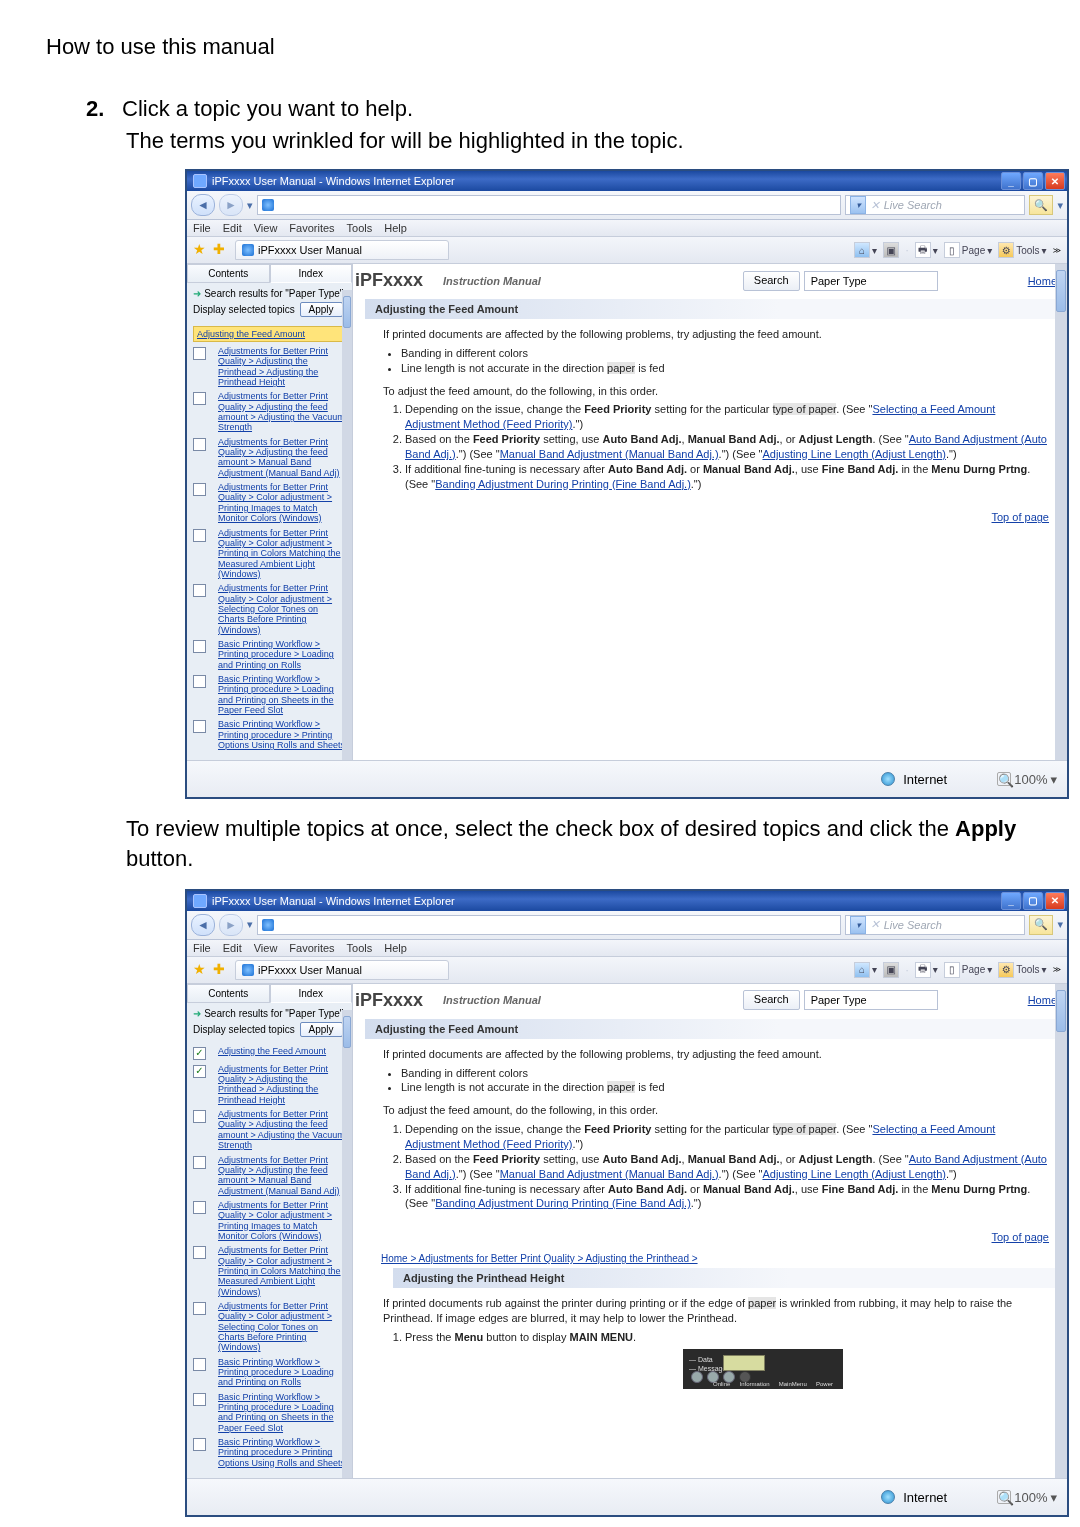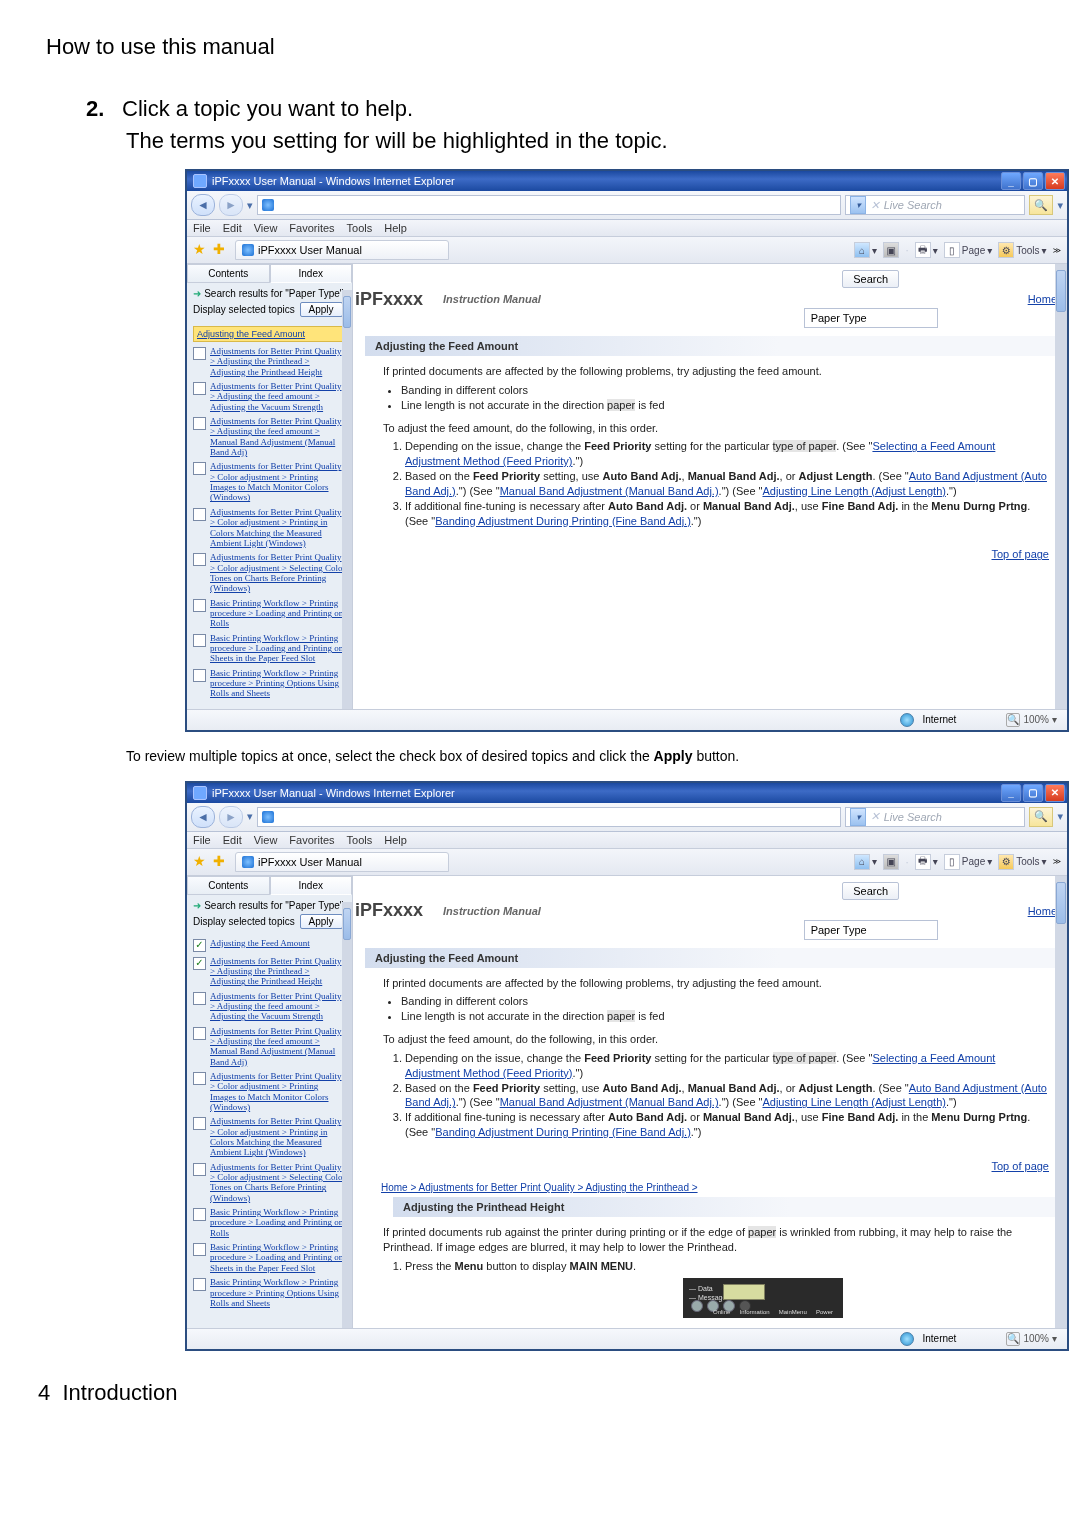--- a/index.html
+++ b/index.html
@@ -33,21 +33,21 @@
   }
   .step-text {
     font-size: 22px;
   }
   .sub-text {
     font-size: 22px;
     margin-left: 80px;
     margin-bottom: 16px;
   }
   .review-text {
-    font-size: 14px;
+    font-size: 22px;
     margin-left: 80px;
     margin-top: 16px;
     margin-bottom: 16px;
     line-height: 1.35;
   }
   .footer {
     font-size: 22px;
     margin-top: 30px;
     margin-left: -8px;
     margin-bottom: 20px;
@@ -227,23 +227,22 @@
     margin:4px 6px 4px 6px;
     padding:2px 3px;
     background:#ffe47a;
     border:1px solid #d9b948;
     font-size:9px;
     text-decoration:underline;
     color:#1341a9;
   }
   .topic-item {
     display:flex;
-    gap:4px;
+    gap:12px;
     margin:4px 6px;
-    font-family:Liberation Serif, serif;
   }
   .cb {
     width:11px;height:11px;
     flex:0 0 11px;
     border:1px solid #7a8aa6;
     background:#fff;
     margin-top:1px;
   }
   .cb.checked::after{
     content:"✓";
@@ -277,21 +276,21 @@
     font-size:11px;
     padding-bottom:10px;
   }
   .toprow {
     display:flex; align-items:center;
     padding:6px 10px 4px 2px;
     gap:20px;
   }
   .prodname { font-size:18px; font-weight:bold; color:#444; }
   .manname { font-size:11px; font-weight:bold; color:#666;font-style:italic; }
-  .searcharea { margin-left:auto; display:flex; align-items:center; gap:20px;flex-direction:column;}
+  .searcharea { margin-left:auto; display:flex; gap:4px;}
   .sbtn {
     border:1px solid #b8c2d6;
     padding:2px 10px;
     background:linear-gradient(#fff,#ebeff6);
     border-radius:2px;
   }
   .sinput {
     border:1px solid #b8c2d6;
     padding:2px 6px;
     width:120px;
@@ -358,22 +357,22 @@
      position:absolute; bottom:1px; left:30px; right:10px;
      display:flex; justify-content:space-between;
      font-size:6px;
   }
 
   .statusbar {
     display:flex; align-items:center;
     height:20px;
     border-top:1px solid #c6cddb;
     background:linear-gradient(#f6f8fc,#e8ecf3);
-    font-size:10px;
-    padding:0 6px;
+    font-size:13px;
+    padding:8px 6px;
     gap:8px;
   }
   .statusbar .sp { flex:1; }
   .statglobe {
     width:12px;height:12px;border-radius:50%;
     background:radial-gradient(#a0e0ff,#2a90d0);
     border:1px solid #4a80aa;
   }
   .zoom {
     border:none;
@@ -398,21 +397,21 @@
 <body>
 
 <div class="page">
 
   <div class="page-title">How to use this manual</div>
 
   <div class="step-row">
     <div class="step-num">2.</div>
     <div class="step-text">Click a topic you want to help.</div>
   </div>
-  <div class="sub-text">The terms you setting for will be highlighted in the topic.</div>
+  <div class="sub-text">The terms you wrinkled for will be highlighted in the topic.</div>
 
   <div class="ie-window">
 
     <div class="titlebar">
       <div class="ticon"></div>
       <div class="ttext">iPFxxxx User Manual - Windows Internet Explorer</div>
       <div class="winbtns">
         <div class="winbtn">_</div>
         <div class="winbtn">▢</div>
         <div class="winbtn close">✕</div>

